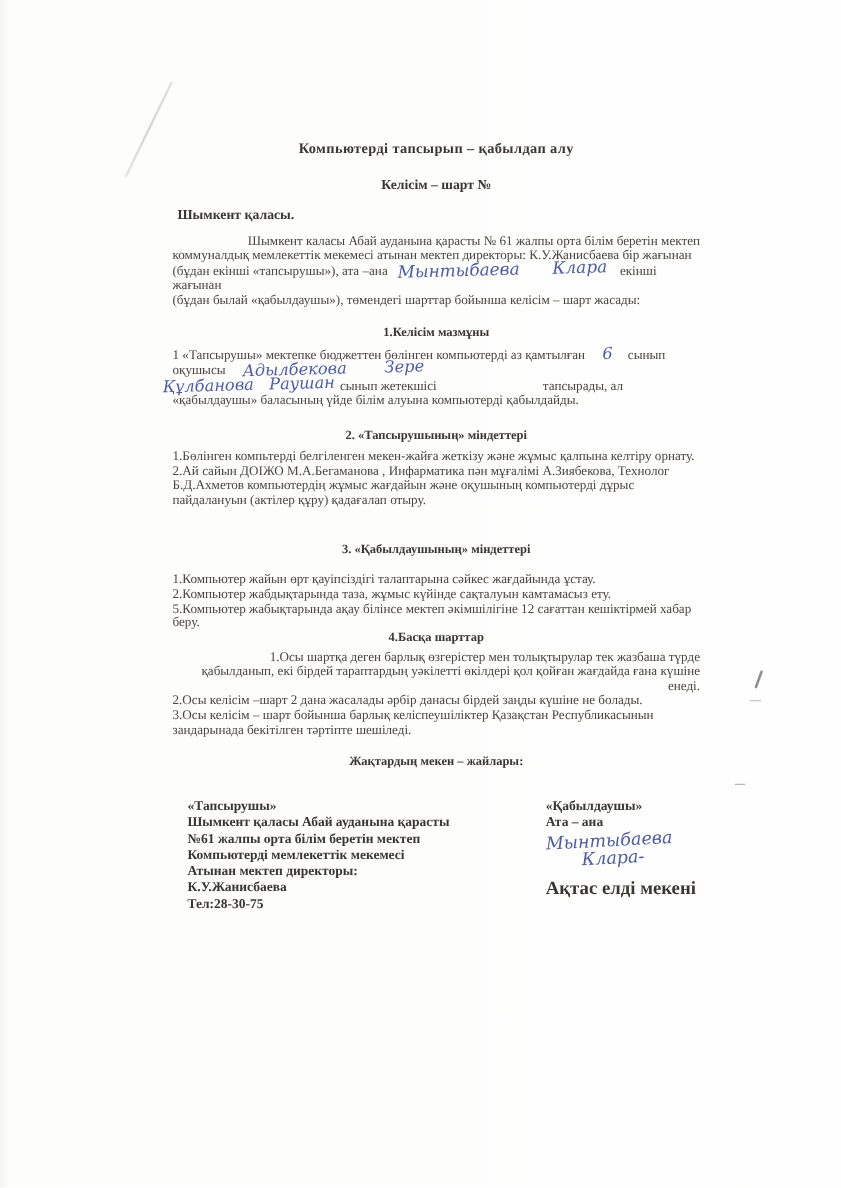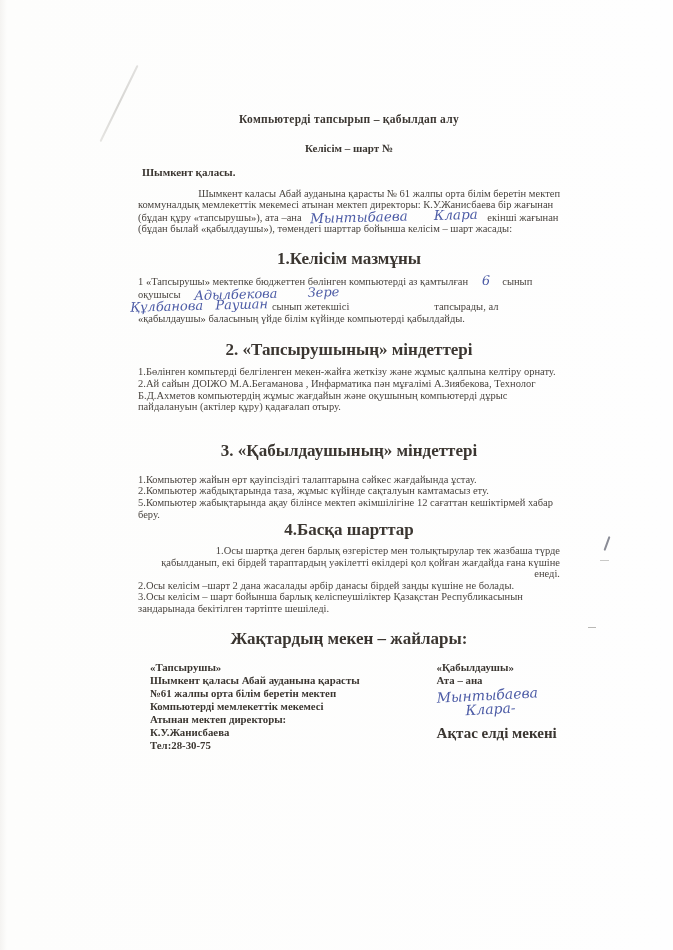--- a/index.html
+++ b/index.html
@@ -21,21 +21,21 @@
     width: 422px;
   }
   .doc-text { font-size: 10.5px; line-height: 11.6px; color: #4a4540; }
   .bold { font-weight: bold; color: #3b3631; }
   .center { text-align: center; }
   .title { margin-top: 113px; font-size: 11.5px; letter-spacing: 0.3px; }
   .contract-line { margin-top: 17px; font-size: 11px; }
   .city { margin-top: 13px; font-size: 11px; margin-left: 4px; }
   .intro { margin-top: 9px; }
   .indent1 { text-indent: 22px; text-align: right; }
-  .sec-heading { font-size: 17px; }
+  .sec-heading { font-size: 10px; }
   .s1-head { margin-top: 14px; }
   .s1-body { margin-top: 6px; }
   .s2-head { margin-top: 16px; }
   .s2-body { margin-top: 6px; }
   .s3-head { margin-top: 28px; }
   .s3-body { margin-top: 13px; }
   .s4-head { }
   .s4-body { margin-top: 5px; }
   .addr-head { margin-top: 14px; }
   .hw {
@@ -43,21 +43,21 @@
     font-style: italic;
     color: #4d5ca6;
     display: inline-block;
     transform: rotate(-1.5deg);
   }
   .hw-name-inline { font-size: 13.5px; margin: 0 10px 0 8px; word-spacing: 22px; }
   .hw-number { font-size: 13px; margin: 0 12px 0 14px; }
   .hw-student { font-size: 13px; margin-left: 14px; word-spacing: 26px; }
   .hw-teacher { font-size: 13px; margin-left: -8px; margin-right: 4px; word-spacing: 8px; }
   .spacer-blank { display: inline-block; width: 85px; }
-  .footer { margin-top: 12px; display: flex; }
+  .footer { margin-top: 24px; display: flex; }
   .footer-left { width: 295px; margin-left: 12px; }
   .footer-left div { font-size: 10.8px; line-height: 13px; }
   .footer-right { width: 127px; }
   .footer-right .role { font-size: 10.8px; line-height: 13px; }
   .footer-right .label { font-size: 10.8px; line-height: 12px; }
   .hw-signature {
     transform: rotate(-3deg);
     font-size: 14px;
     line-height: 14px;
     margin-top: 2px;
@@ -108,31 +108,31 @@
 
     <div class="title bold center">Компьютерді тапсырып – қабылдап алу</div>
 
     <div class="contract-line bold center">Келісім – шарт №</div>
 
     <div class="city bold doc-text">Шымкент қаласы.</div>
 
     <div class="intro doc-text">
       <div class="indent1">Шымкент каласы  Абай  ауданына қарасты № 61 жалпы орта білім беретін  мектеп</div>
       <div>коммуналдық мемлекеттік мекемесі атынан  мектеп директоры: К.У.Жанисбаева бір жағынан</div>
-      <div><span>(бұдан құру «тапсырушы»), ата –ана</span><span class="hw hw-name-inline">Мынтыбаева Клара</span><span>екінші жағынан</span></div>
+      <div><span>(бұдан екінші «тапсырушы»), ата –ана</span><span class="hw hw-name-inline">Мынтыбаева Клара</span><span>екінші жағынан</span></div>
       <div>(бұдан былай «қабылдаушы»), төмендегі шарттар бойынша келісім – шарт жасады:</div>
     </div>
 
     <div class="s1-head sec-heading bold center">1.Келісім мазмұны</div>
 
     <div class="s1-body doc-text">
       <div><span>1 «Тапсырушы» мектепке бюджеттен бөлінген компьютерді  аз қамтылған</span><span class="hw hw-number">6</span><span>сынып</span></div>
       <div><span>оқушысы</span><span class="hw hw-student">Адылбекова Зере</span></div>
       <div><span class="hw hw-teacher">Құлбанова Раушан</span><span>сынып жетекшісі</span><span class="spacer-blank"></span><span>тапсырады, ал</span></div>
-      <div>«қабылдаушы» баласының үйде білім күйінде  компьютерді қабылдайды.</div>
+      <div>«қабылдаушы» баласының үйде білім алуына  компьютерді қабылдайды.</div>
     </div>
 
     <div class="s2-head sec-heading bold center">2. «Тапсырушының» міндеттері</div>
 
     <div class="s2-body doc-text">
       <div>1.Бөлінген компьтерді белгіленген  мекен-жайға жеткізу және жұмыс қалпына  келтіру орнату.</div>
       <div>2.Ай сайын ДОІЖО М.А.Бегаманова , Инфарматика пән мұғалімі А.Зиябекова, Технолог Б.Д.Ахметов компьютердің жұмыс жағдайын және оқушының компьютерді дұрыс пайдалануын (актілер құру) қадағалап отыру.</div>
     </div>
 
     <div class="s3-head sec-heading bold center">3. «Қабылдаушының» міндеттері</div>

